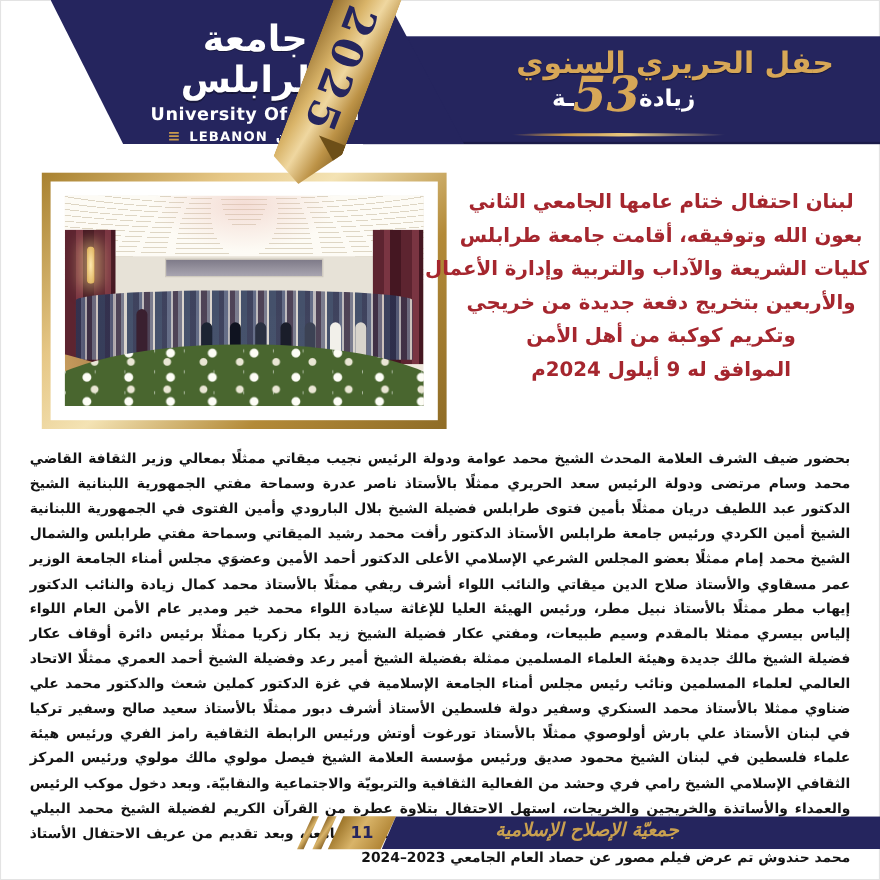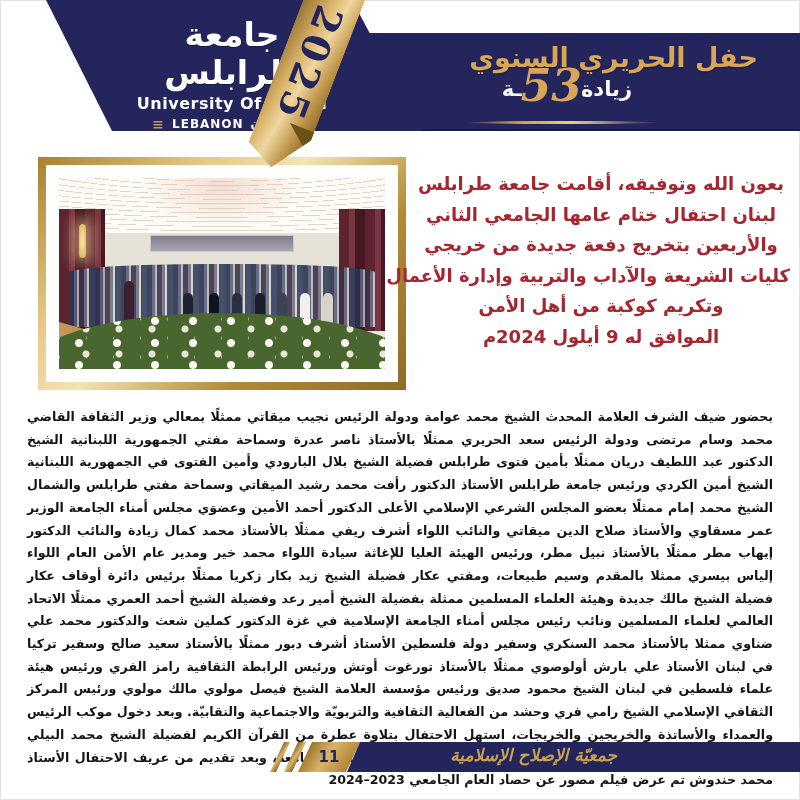--- a/index.html
+++ b/index.html
@@ -143,24 +143,24 @@
         <div class="fig" style="left:74%;background:#f2f0ea;"></div>
         <div class="fig" style="left:81%;background:#d8d4cc;"></div>
         <div class="ph-floor"></div>
         <div class="ph-stage"></div>
         <div class="ph-garland"></div>
       </div>
     </div>
   </div>
 
   <div class="intro">
+    <div>لبنان احتفال ختام عامها الجامعي الثاني</div>
     <div>بعون الله وتوفيقه، أقامت جامعة طرابلس</div>
-    <div>لبنان احتفال ختام عامها الجامعي الثاني</div>
+    <div>كليات الشريعة والآداب والتربية وإدارة الأعمال</div>
     <div>والأربعين بتخريج دفعة جديدة من خريجي</div>
-    <div>كليات الشريعة والآداب والتربية وإدارة الأعمال</div>
     <div>وتكريم كوكبة من أهل الأمن</div>
     <div>الموافق له 9 أيلول 2024م</div>
   </div>
 
   <div class="body-text">بحضور ضيف الشرف العلامة المحدث الشيخ محمد عوامة ودولة الرئيس نجيب ميقاتي ممثلًا بمعالي وزير الثقافة القاضي محمد وسام مرتضى ودولة الرئيس سعد الحريري ممثلًا بالأستاذ ناصر عدرة وسماحة مفتي الجمهورية اللبنانية الشيخ الدكتور عبد اللطيف دريان ممثلًا بأمين فتوى طرابلس فضيلة الشيخ بلال البارودي وأمين الفتوى في الجمهورية اللبنانية الشيخ أمين الكردي ورئيس جامعة طرابلس الأستاذ الدكتور رأفت محمد رشيد الميقاتي وسماحة مفتي طرابلس والشمال الشيخ محمد إمام ممثلًا بعضو المجلس الشرعي الإسلامي الأعلى الدكتور أحمد الأمين وعضوَي مجلس أمناء الجامعة الوزير عمر مسقاوي والأستاذ صلاح الدين ميقاتي والنائب اللواء أشرف ريفي ممثلًا بالأستاذ محمد كمال زيادة والنائب الدكتور إيهاب مطر ممثلًا بالأستاذ نبيل مطر، ورئيس الهيئة العليا للإغاثة سيادة اللواء محمد خير ومدير عام الأمن العام اللواء إلياس بيسري ممثلا بالمقدم وسيم طبيعات، ومفتي عكار فضيلة الشيخ زيد بكار زكريا ممثلًا برئيس دائرة أوقاف عكار فضيلة الشيخ مالك جديدة وهيئة العلماء المسلمين ممثلة بفضيلة الشيخ أمير رعد وفضيلة الشيخ أحمد العمري ممثلًا الاتحاد العالمي لعلماء المسلمين ونائب رئيس مجلس أمناء الجامعة الإسلامية في غزة الدكتور كملين شعث والدكتور محمد علي ضناوي ممثلا بالأستاذ محمد السنكري وسفير دولة فلسطين الأستاذ أشرف دبور ممثلًا بالأستاذ سعيد صالح وسفير تركيا في لبنان الأستاذ علي بارش أولوصوي ممثلًا بالأستاذ تورغوت أوتش ورئيس الرابطة الثقافية رامز الفري ورئيس هيئة علماء فلسطين في لبنان الشيخ محمود صديق ورئيس مؤسسة العلامة الشيخ فيصل مولوي مالك مولوي ورئيس المركز الثقافي الإسلامي الشيخ رامي فري وحشد من الفعالية الثقافية والتربويّة والاجتماعية والنقابيّة. وبعد دخول موكب الرئيس والعمداء والأساتذة والخريجين والخريجات، استهل الاحتفال بتلاوة عطرة من القرآن الكريم لفضيلة الشيخ محمد البيلي إمام مسجد محمد الأمين في بيروت تلاها النشيد الوطني اللبناني ونشيد الجامعة، وبعد تقديم من عريف الاحتفال الأستاذ محمد حندوش تم عرض فيلم مصور عن حصاد العام الجامعي 2023–2024</div>
 
   <div class="f-stripe s1"></div>
   <div class="f-stripe s2"></div>
   <div class="f-badge">
     <span>11</span>

